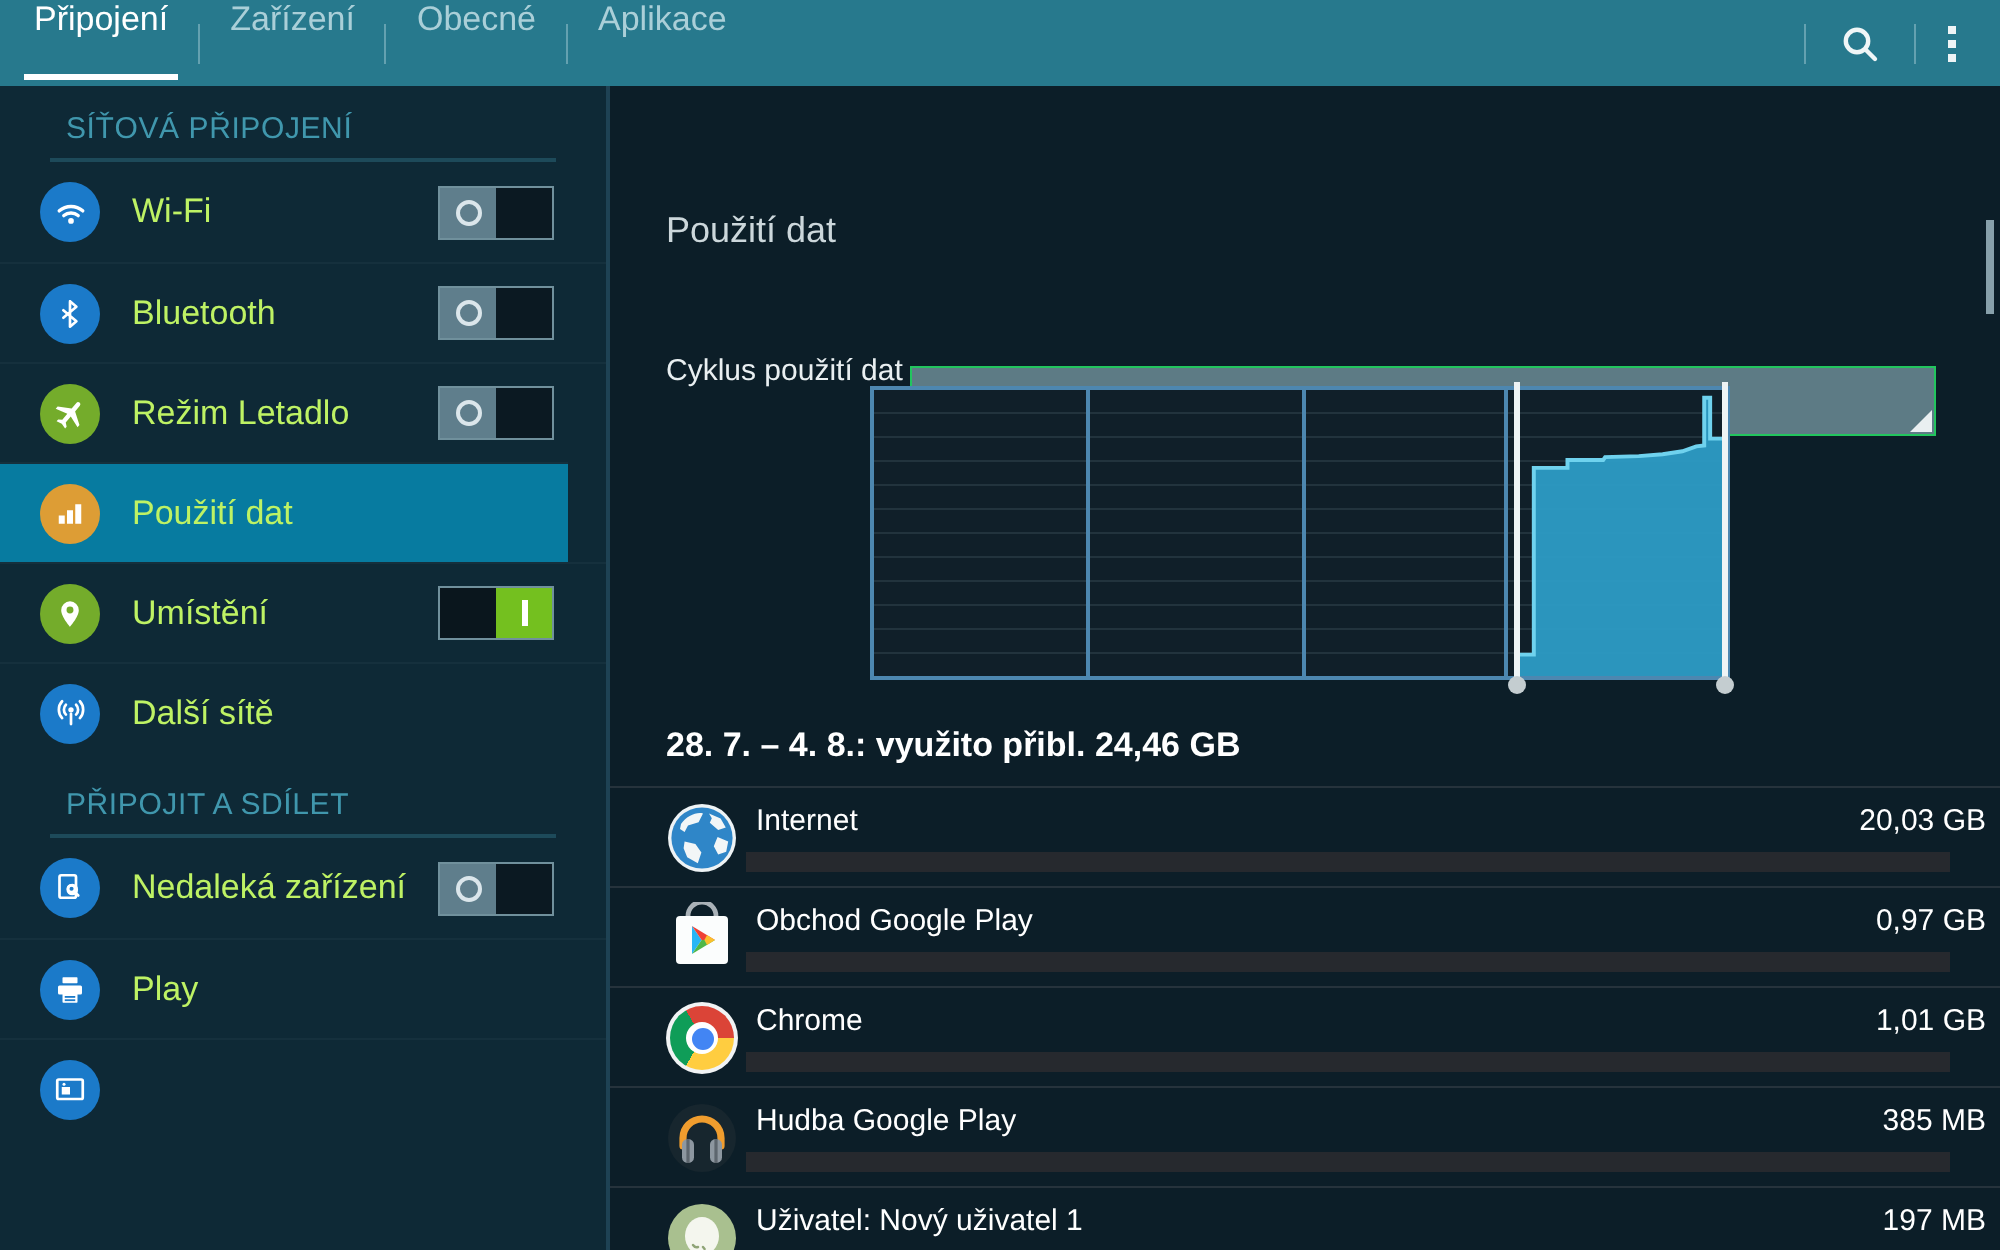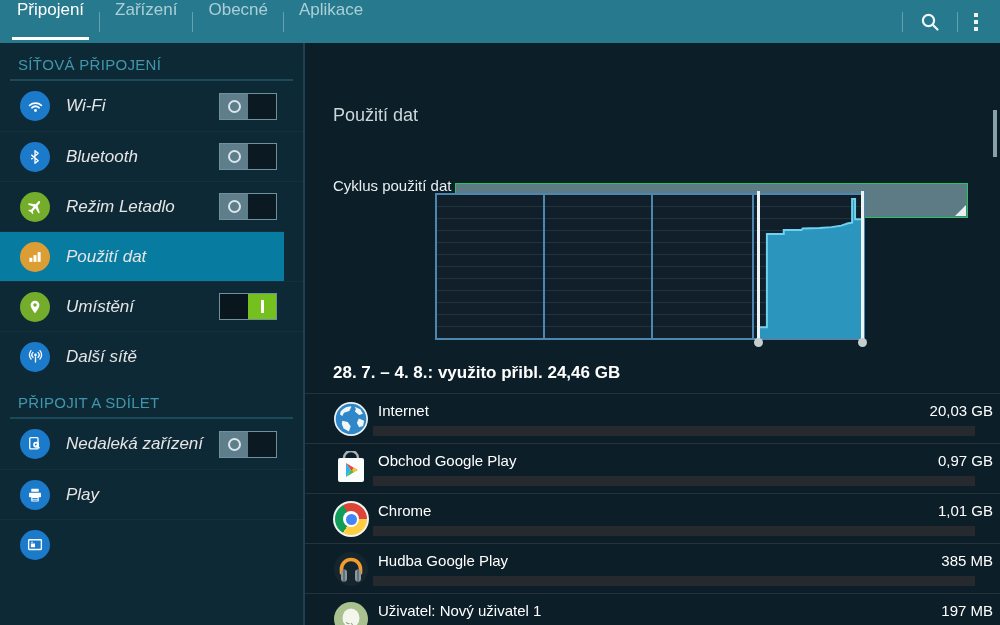--- a/index.html
+++ b/index.html
@@ -17,31 +17,31 @@
   .top-icons { margin-left:auto; display:flex; align-items:stretch; padding-right:6px; }
   .icon-btn { background:none; border:none; display:flex; align-items:center; padding:0 16px; cursor:pointer; }
   .dots { display:flex; flex-direction:column; gap:3px; }
   .dots i { width:4px; height:4px; background:#eef4f6; display:block; }
 
   
   .layout { display:flex; height:582px; }
 
   
   .sidebar { width:305px; background:#0e2936; border-right:2px solid #1e4254; overflow:hidden; }
-  .sec-title { margin:0 10px; padding:13px 8px 6px; font-size:15px; color:#4097ad;
+  .sec-title { margin:0 25px; padding:13px 8px 6px; font-size:15px; color:#4097ad;
                border-bottom:2px solid #1d4a5a; letter-spacing:.3px; }
   .side-row { position:relative; height:50px; display:flex; align-items:center; padding:0 26px 0 20px; }
   .side-row + .side-row { border-top:1px solid #15303d; }
   .side-row.selected { background:#077ba0; margin-right:19px; padding-right:7px; }
   .cicon { width:30px; height:30px; border-radius:50%; flex:0 0 30px; display:flex;
            align-items:center; justify-content:center; margin-right:16px; }
   .cicon.blue { background:#1b7ac9; }
   .cicon.green { background:#74ac2b; }
   .cicon.orange { background:#dd9d35; }
-  .slabel { font-size:17px; color:#e5e5e5; white-space:nowrap;font-style:italic; }
+  .slabel { font-size:17px; color:#bef264; white-space:nowrap; }
 
   
   .toggle { margin-left:auto; width:58px; height:27px; display:flex; border:1px solid #70909c; }
   .toggle .half { flex:1 1 50%; display:flex; align-items:center; justify-content:center; }
   .toggle.off .t-left { background:#5f7e8c; }
   .toggle.off .t-right { background:#0b1922; }
   .toggle.off .ring { width:13px; height:13px; border-radius:50%; border:2.5px solid rgba(233,242,245,.9); }
   .toggle.on .t-left { background:#0a161d; }
   .toggle.on .t-right { background:#74c01f; }
   .toggle.on .bar-i { width:3px; height:13px; background:#fff; }

